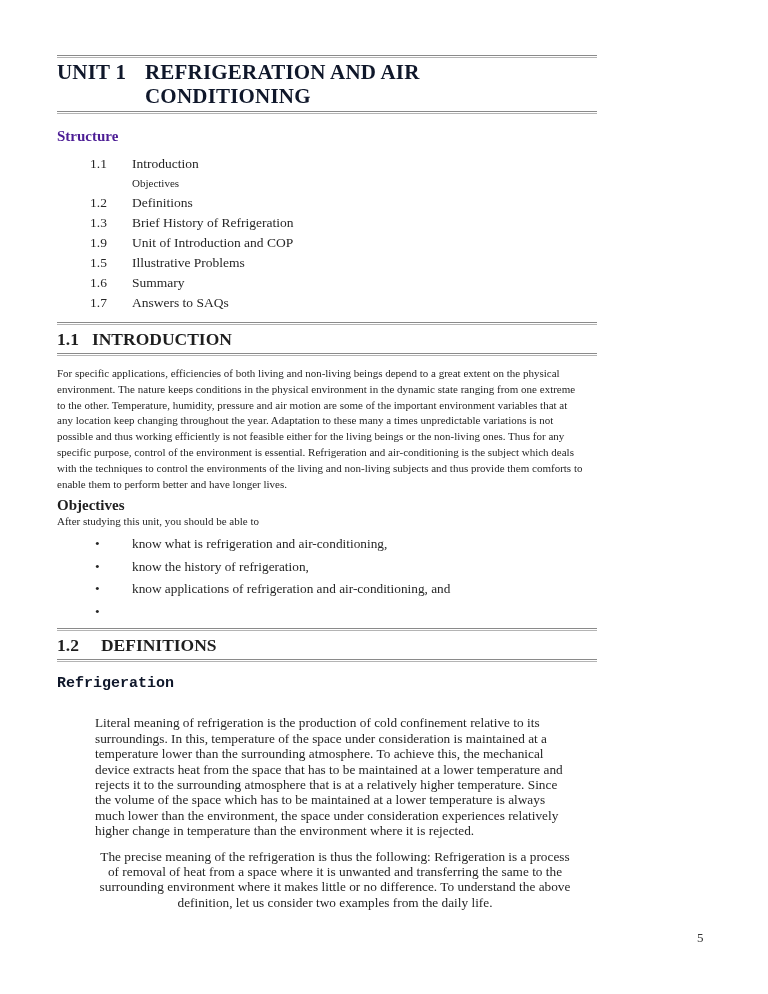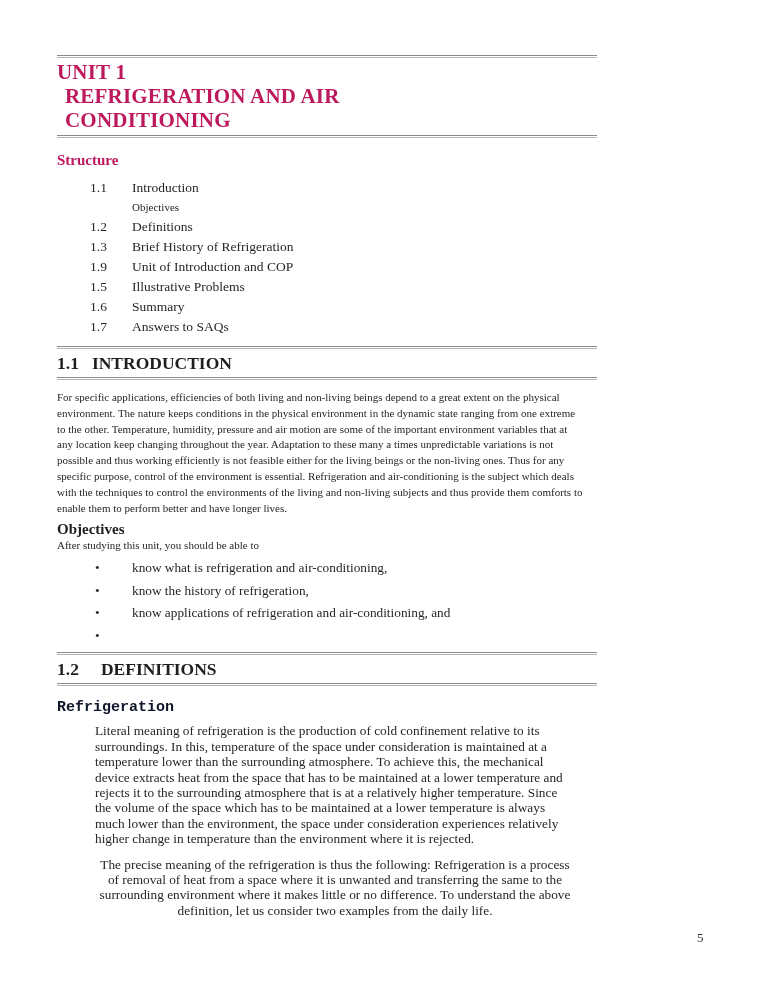--- a/index.html
+++ b/index.html
@@ -24,30 +24,29 @@
     border-bottom: 1px solid #b4b4b4;
   }
   .rule-top-title { margin-top: 55px; }
   .title-row {
     display: flex;
     font-size: 21px;
     font-weight: 700;
     line-height: 24px;
     letter-spacing: 0.2px;
     margin: 2px 0 3px 0;
-    color: #be185d;
-    flex-direction: column;
+    color: #0f172a;
   }
   .unit-label { width: 80px; flex-shrink: 0; }
   .unit-title { width: 330px; margin-left: 8px; }
   .structure-heading {
     margin-top: 14px;
     font-size: 15px;
     font-weight: 700;
-    color: #be185d;
+    color: #4c1d95;
   }
   .toc { margin-top: 9px; font-size: 13.5px; }
   .toc-row { display: flex; line-height: 20px; }
   .toc-num { margin-left: 33px; width: 42px; flex-shrink: 0; }
   .toc-sub { margin-left: 75px; font-size: 11px; line-height: 19px; }
   .section { margin-top: 9px; }
   .section-title-row {
     display: flex;
     font-size: 17.5px;
     font-weight: 700;
@@ -76,21 +75,21 @@
     font-size: 15px;
     font-weight: 700;
     color: #0f172a;
     font-family: Liberation Mono, monospace;
   }
   .indent-para {
     margin-left: 38px;
     width: 480px;
     font-size: 13.3px;
     line-height: 15.4px;
-    margin-top: 7px;
+    margin-top: 23px;
   }
   .indent-para.second { margin-top: 10px; text-align: center; }
   .page-number {
     position: absolute;
     left: 697px;
     top: 930px;
     font-size: 13px;
     color: #333333;
   }
 </style>

